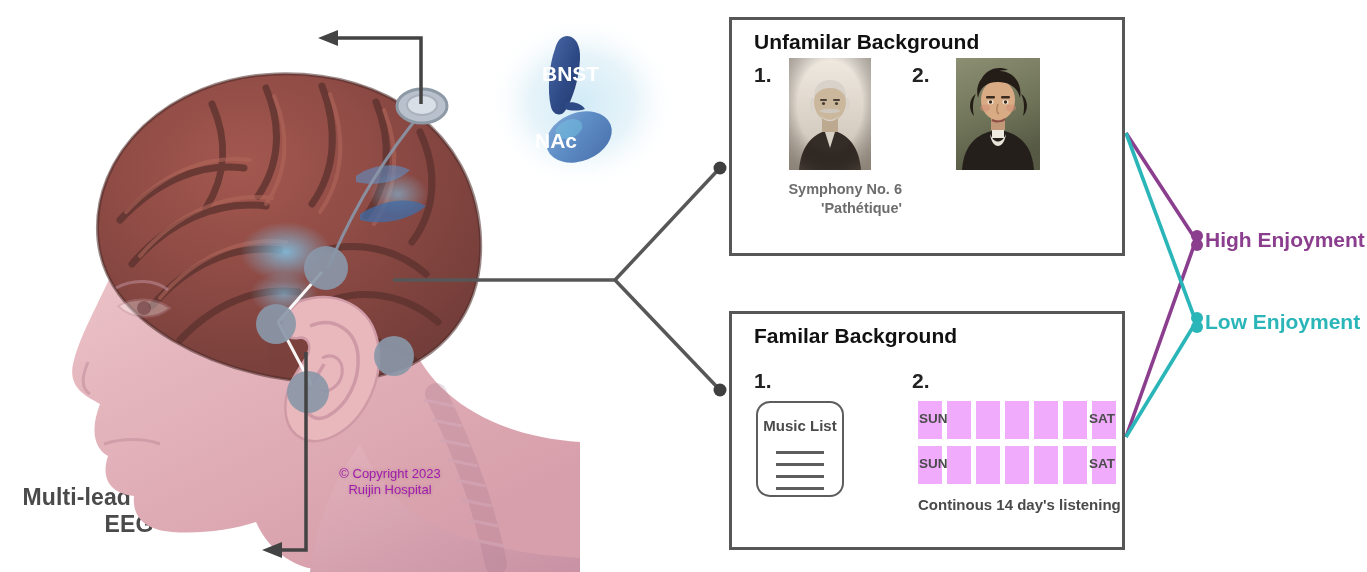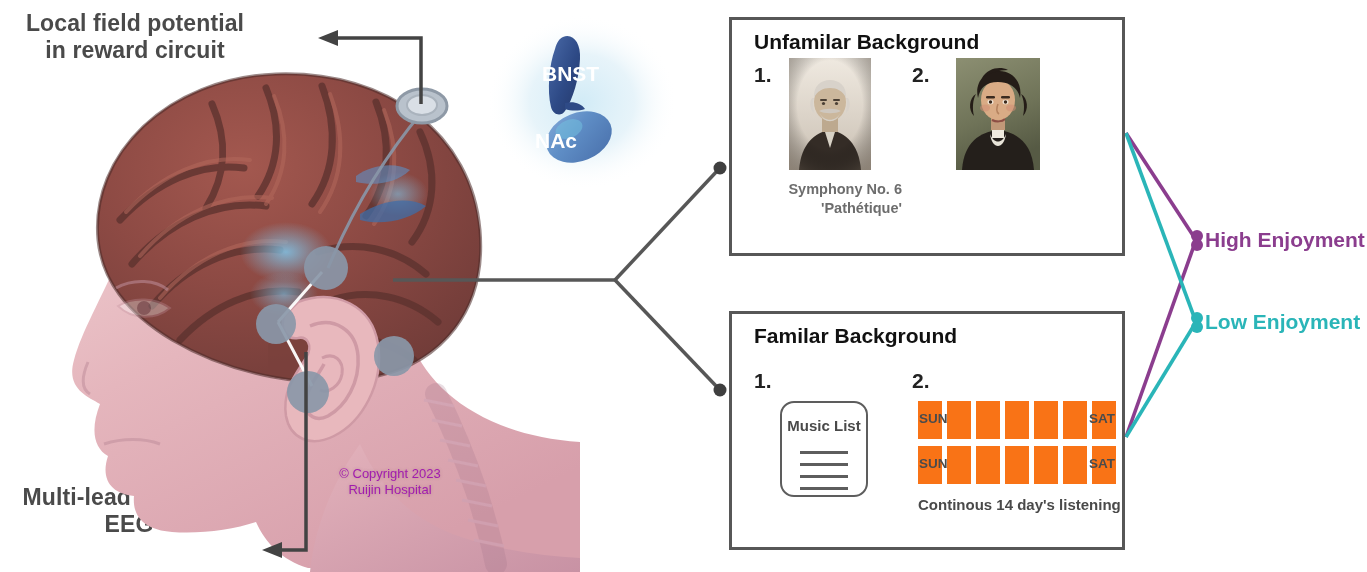--- a/index.html
+++ b/index.html
@@ -41,41 +41,37 @@
 
   
   .music-card{position:absolute;border:2.5px solid #5d5d5d;border-radius:14px;background:#fff;
               box-sizing:border-box;}
   .music-card-title{position:absolute;width:100%;top:14px;text-align:center;
                     font-size:15px;font-weight:bold;color:#4a4a4a;}
   .ml-line{position:absolute;height:2.5px;background:#5d5d5d;left:18px;right:18px;}
 
   
   .week-row{position:absolute;display:flex;gap:5px;}
-  .day-box{width:24px;height:38px;background:#f97316;position:relative;}
+  .day-box{width:24px;height:38px;background:#f0abfc;position:relative;}
   .day-tag{position:absolute;top:10px;font-size:13.5px;font-weight:bold;color:#4b4b4b;
            white-space:nowrap;}
   .day-tag.sun{left:1px;}
   .day-tag.sat{right:1px;}
   .week-caption{position:absolute;font-size:15px;font-weight:bold;color:#4a4a4a;white-space:nowrap;}
 
   
   .outcome{position:absolute;font-size:21px;font-weight:bold;white-space:nowrap;}
   #out-high{left:1205px;top:228px;color:#8b3d8e;}
   #out-low{left:1205px;top:310px;color:#2ab5b8;}
 </style>
 </head>
 <body>
 
 <div class="stage">
 
-  <div class="corner-label" id="lbl-lfp">
-    <div>Local field potential</div>
-    <div>in reward circuit</div>
-  </div>
 
   <div class="corner-label" id="lbl-eeg">
     <div>Multi-lead temporal</div>
     <div>EEG</div>
   </div>
 
   <div class="head-wrap">
     <svg class="head-svg" width="520" height="528" viewBox="0 0 520 528">
       <defs>
         <linearGradient id="skinG" x1="0" y1="0" x2="0.6" y2="1">
@@ -364,21 +360,21 @@
       <path d="M36,62 C40,64 46,64 49,61" fill="none" stroke="#8d4e44" stroke-width="2"></path>
       <ellipse cx="29" cy="50" rx="5" ry="3.4" fill="#cf8e74" opacity="0.55"></ellipse>
       <ellipse cx="55" cy="50" rx="5" ry="3.4" fill="#cf8e74" opacity="0.55"></ellipse>
     </svg>
   </div>
 
   <div class="panel" id="panel-familiar">
     <div class="panel-title">Familar Background</div>
 
     <div class="item-num" style="left:22px;top:55px;">1.</div>
-    <div class="music-card" style="left:48px;top:87px;width:88px;height:96px;text-decoration:underline;">
+    <div class="music-card" style="left:24px;top:87px;width:88px;height:96px;text-decoration:underline;">
       <div class="music-card-title">Music List</div>
       <div class="ml-line" style="top:48px;"></div>
       <div class="ml-line" style="top:60px;"></div>
       <div class="ml-line" style="top:72px;"></div>
       <div class="ml-line" style="top:84px;"></div>
     </div>
 
     <div class="item-num" style="left:180px;top:55px;">2.</div>
 
     <div class="week-row" id="week-row-1" style="left:186px;top:87px;">

